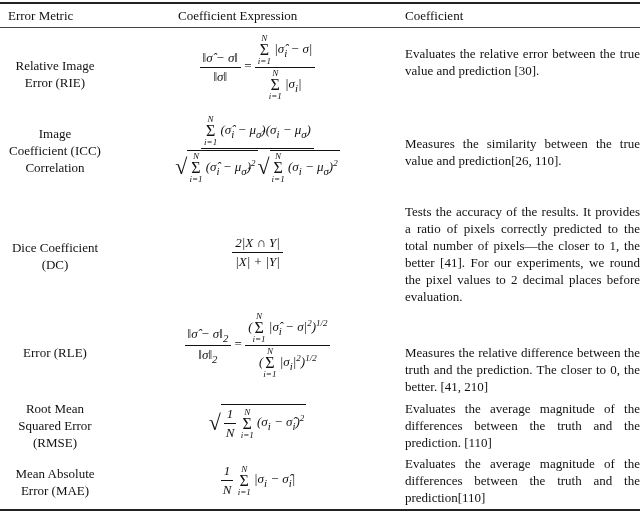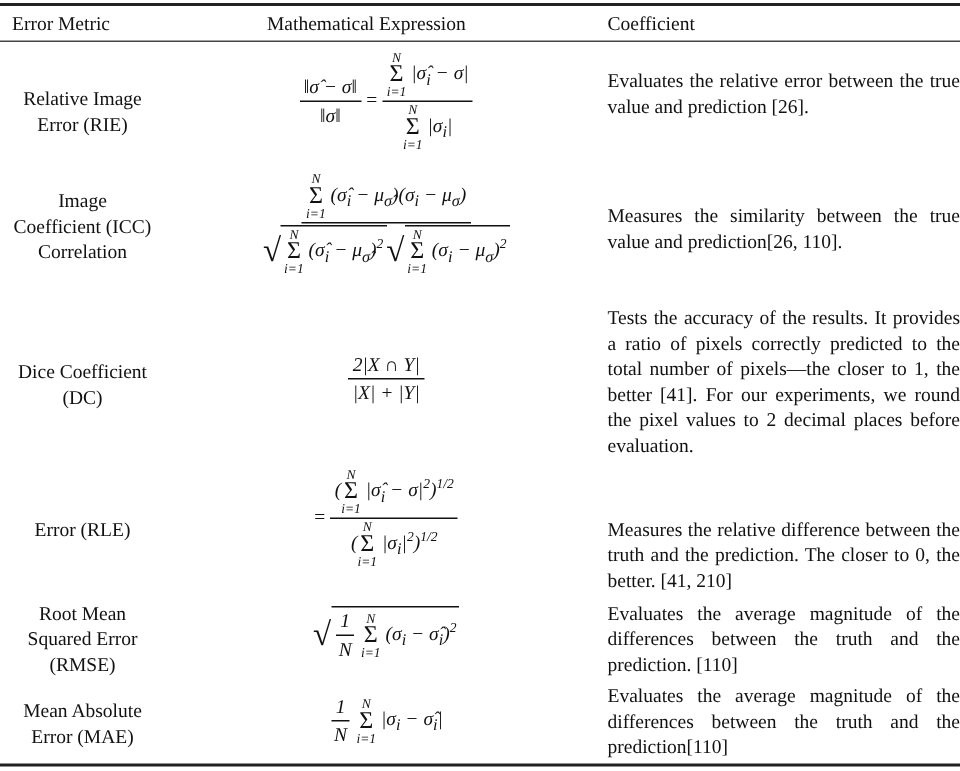--- a/index.html
+++ b/index.html
@@ -23,21 +23,21 @@
   .sqrt .rad { font-size:22px; font-style:normal; line-height:1; }
   .sqrt .body { border-top:1px solid #111; padding:1px 2px 0; }
   sup { font-size:9px; }
 </style>
 </head>
 <body>
 
 <div class="tbl">
   <div class="rule-top"></div>
   <div class="hdr" style="left:8px">Error Metric</div>
-  <div class="hdr" style="left:178px">Mathematical Expression</div>
+  <div class="hdr" style="left:178px">Coefficient Expression</div>
   <div class="hdr" style="left:405px">Coefficient</div>
   <div class="rule-mid"></div>
 
   <div class="row" style="top:30px;height:80px">
     <div class="metric" style="top:27px">
       <div>Relative Image</div>
       <div>Error (RIE)</div>
     </div>
     <div class="expr" style="top:4px">
       <span class="frac math">
@@ -50,21 +50,21 @@
               <span class="sig">Σ</span>
               <span>i=1</span>
             </span> |σ̂<sub>i</sub> − σ|</span>
         <span class="den"><span class="sum">
               <span>N</span>
               <span class="sig">Σ</span>
               <span>i=1</span>
             </span> |σ<sub>i</sub>|</span>
       </span>
     </div>
-    <div class="hl" style="top:15px">Evaluates the relative error between the true value and prediction [26].</div>
+    <div class="hl" style="top:15px">Evaluates the relative error between the true value and prediction [30].</div>
   </div>
 
   <div class="row" style="top:115px;height:90px">
     <div class="metric" style="top:10px">
       <div>Image</div>
       <div>Coefficient (ICC)</div>
       <div>Correlation</div>
     </div>
     <div class="expr" style="top:0">
       <span class="frac math">
@@ -107,21 +107,24 @@
         </span>
     </div>
     <div class="hl" style="top:0">Tests the accuracy of the results. It provides a ratio of pixels correctly predicted to the total number of pixels—the closer to 1, the better [41]. For our experiments, we round the pixel values to 2 decimal places before evaluation.</div>
   </div>
 
   <div class="row" style="top:308px;height:88px">
     <div class="metric" style="top:36px">
       <div>Error (RLE)</div>
     </div>
     <div class="expr" style="top:4px">
-       =
+      <span class="frac math">
+          <span class="num">‖σ̂ − σ‖<sub>2</sub></span>
+          <span class="den">‖σ‖<sub>2</sub></span>
+        </span> =
       <span class="frac math">
         <span class="num">(<span class="sum">
               <span>N</span>
               <span class="sig">Σ</span>
               <span>i=1</span>
             </span> |σ̂<sub>i</sub> − σ|<sup>2</sup>)<sup>1/2</sup></span>
         <span class="den">(<span class="sum">
               <span>N</span>
               <span class="sig">Σ</span>
               <span>i=1</span>

